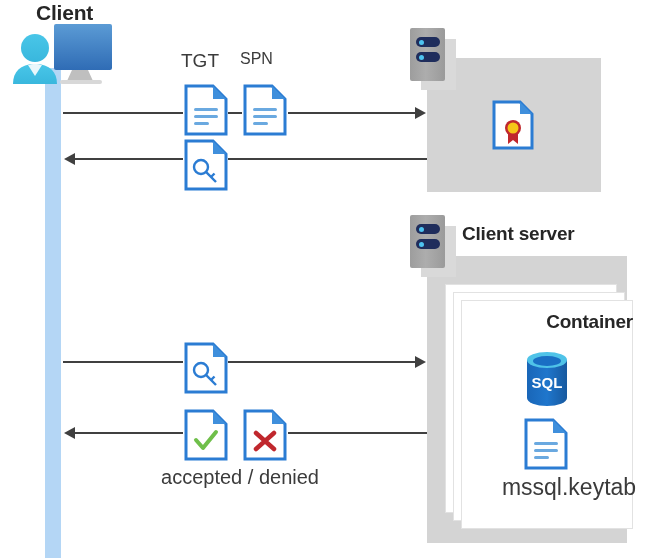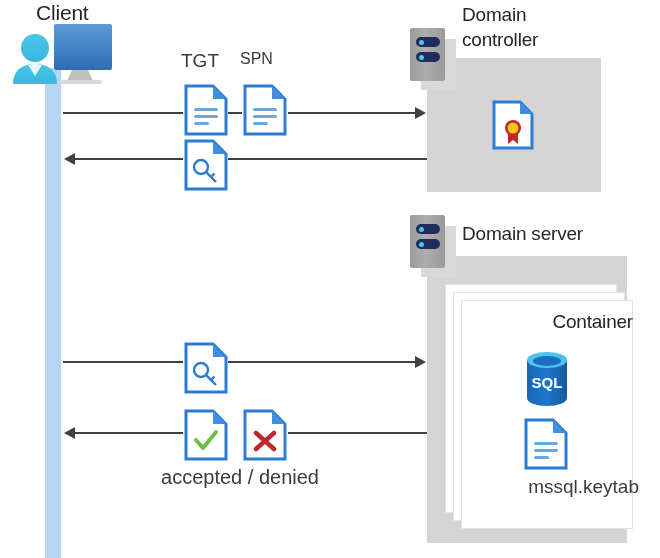--- a/index.html
+++ b/index.html
@@ -15,21 +15,21 @@
     position: relative;
     width: 660px;
     height: 558px;
     background: #ffffff;
     overflow: hidden;
   }
   .abs { position: absolute; }
 
   
   .title-bold {
-    font-weight: normal;
+    font-weight: bold;
     color: #262626;
     letter-spacing: -0.2px;
   }
   .label-plain {
     color: #3b3b3b;
     font-weight: normal;
   }
 
   
   #client-title {
@@ -79,22 +79,22 @@
   #card-back { left: 445px; top: 284px; width: 172px; height: 229px; }
   #card-mid  { left: 453px; top: 292px; width: 172px; height: 229px; }
   #card-front{ left: 461px; top: 300px; width: 172px; height: 229px; }
   #container-title {
     left: 461px; top: 310px; width: 172px;
     text-align: right;
     font-size: 19px; line-height: 24px;
   }
   #keytab-label {
     left: 455px; top: 475px; width: 184px;
-    text-align: right;
-    font-size: 19px; line-height: 24px;
+    text-align: center;
+    font-size: 23px; line-height: 24px; padding-left: 22px;
   }
 
   
   .line {
     background: #404040;
     height: 2px;
   }
   .arrow-head-right, .arrow-head-left {
     width: 0; height: 0;
     border-top: 6px solid transparent;
@@ -143,24 +143,20 @@
 
       <circle cx="29" cy="26" r="14" fill="url(#perGrad)"></circle>
 
       <path d="M29 42 c-15 0 -22 8 -22 20 h44 c0 -12 -7 -20 -22 -20 z" fill="url(#perGrad)"></path>
       <path d="M22 43 l7 11 l7 -11 c-4 -1.5 -10 -1.5 -14 0 z" fill="#e9f7fb"></path>
     </svg>
   </div>
 
   <div class="abs gray-panel" id="dc-panel"></div>
 
-  <div class="abs title-bold" id="dc-title">
-    <div>Domain</div>
-    <div>controller</div>
-  </div>
 
   <div class="abs" style="left:410px; top:28px; width:46px; height:62px;">
     <div class="abs rack-shadow" style="left:11px; top:11px; width:35px; height:51px;"></div>
     <div class="abs rack-body" style="left:0px; top:0px; width:35px; height:53px;"></div>
     <div class="abs rack-pill" style="left:6px; top:9px; width:24px; height:10px;">
       <div class="abs rack-dot" style="left:3px; top:2.5px; width:5px; height:5px;"></div>
     </div>
     <div class="abs rack-pill" style="left:6px; top:24px; width:24px; height:10px;">
       <div class="abs rack-dot" style="left:3px; top:2.5px; width:5px; height:5px;"></div>
     </div>
@@ -172,21 +168,21 @@
       <path d="M28 2 l12 12 h-12 z" fill="#3f8fdc"></path>
 
       <path d="M16 30 l0 14 l5 -4 l5 4 l0 -14 z" fill="#c0272d"></path>
       <circle cx="21" cy="28" r="8" fill="#c0272d"></circle>
       <circle cx="21" cy="28" r="5.5" fill="#f5c518"></circle>
     </svg>
   </div>
 
   <div class="abs gray-panel" id="linux-panel"></div>
 
-  <div class="abs title-bold" id="linux-title">Domain server</div>
+  <div class="abs title-bold" id="linux-title">Client server</div>
 
   <div class="abs" style="left:410px; top:215px; width:46px; height:62px;">
     <div class="abs rack-shadow" style="left:11px; top:11px; width:35px; height:51px;"></div>
     <div class="abs rack-body" style="left:0px; top:0px; width:35px; height:53px;"></div>
     <div class="abs rack-pill" style="left:6px; top:9px; width:24px; height:10px;">
       <div class="abs rack-dot" style="left:3px; top:2.5px; width:5px; height:5px;"></div>
     </div>
     <div class="abs rack-pill" style="left:6px; top:24px; width:24px; height:10px;">
       <div class="abs rack-dot" style="left:3px; top:2.5px; width:5px; height:5px;"></div>
     </div>

